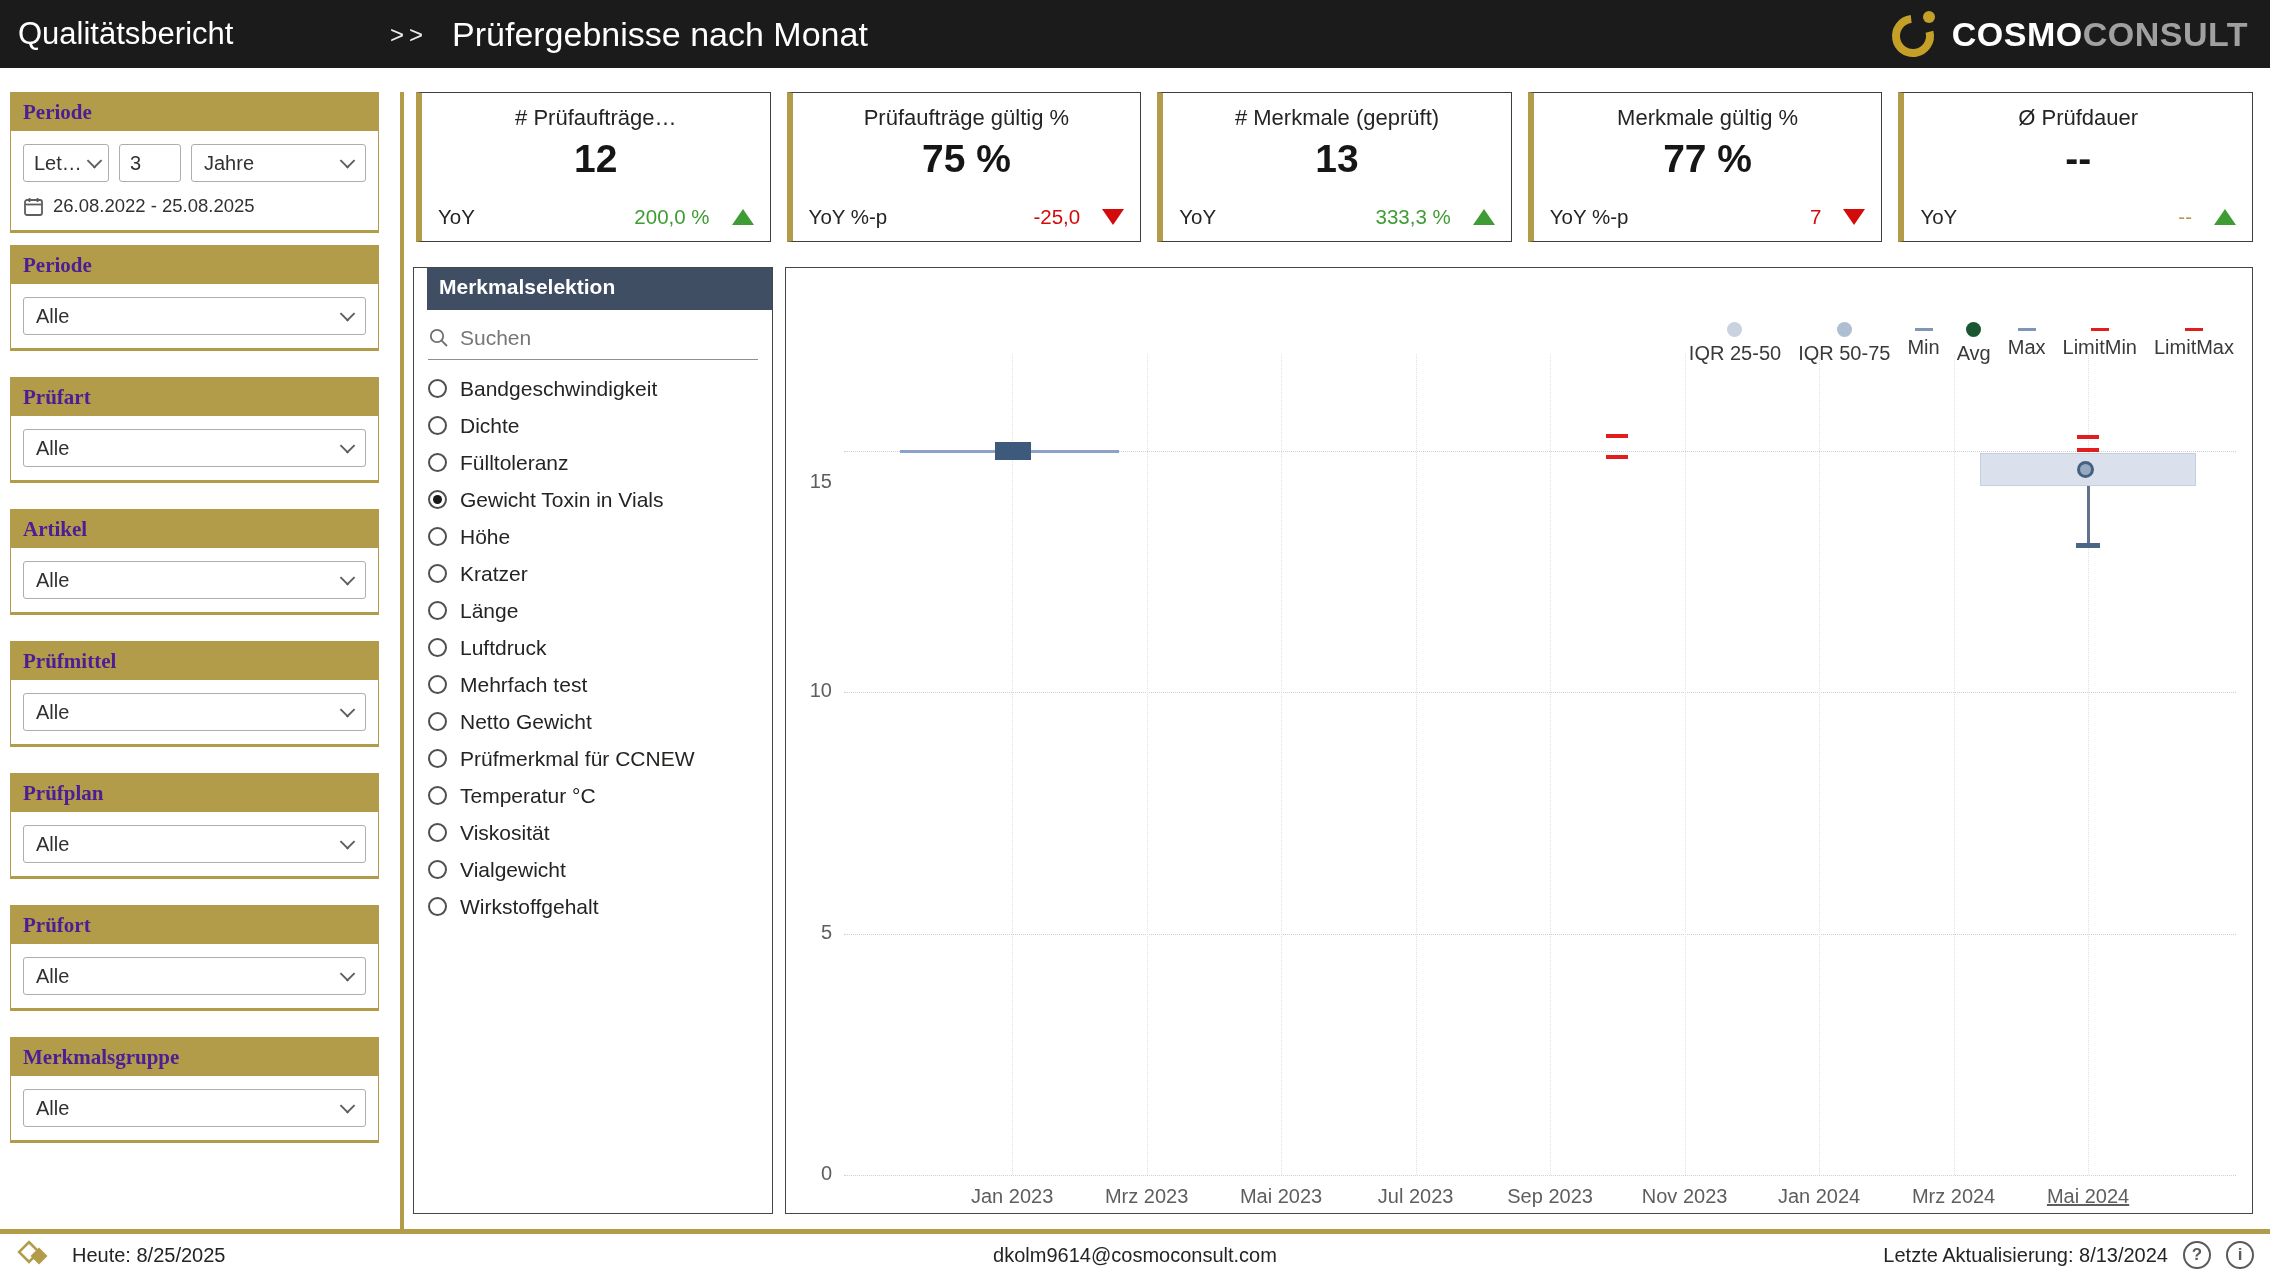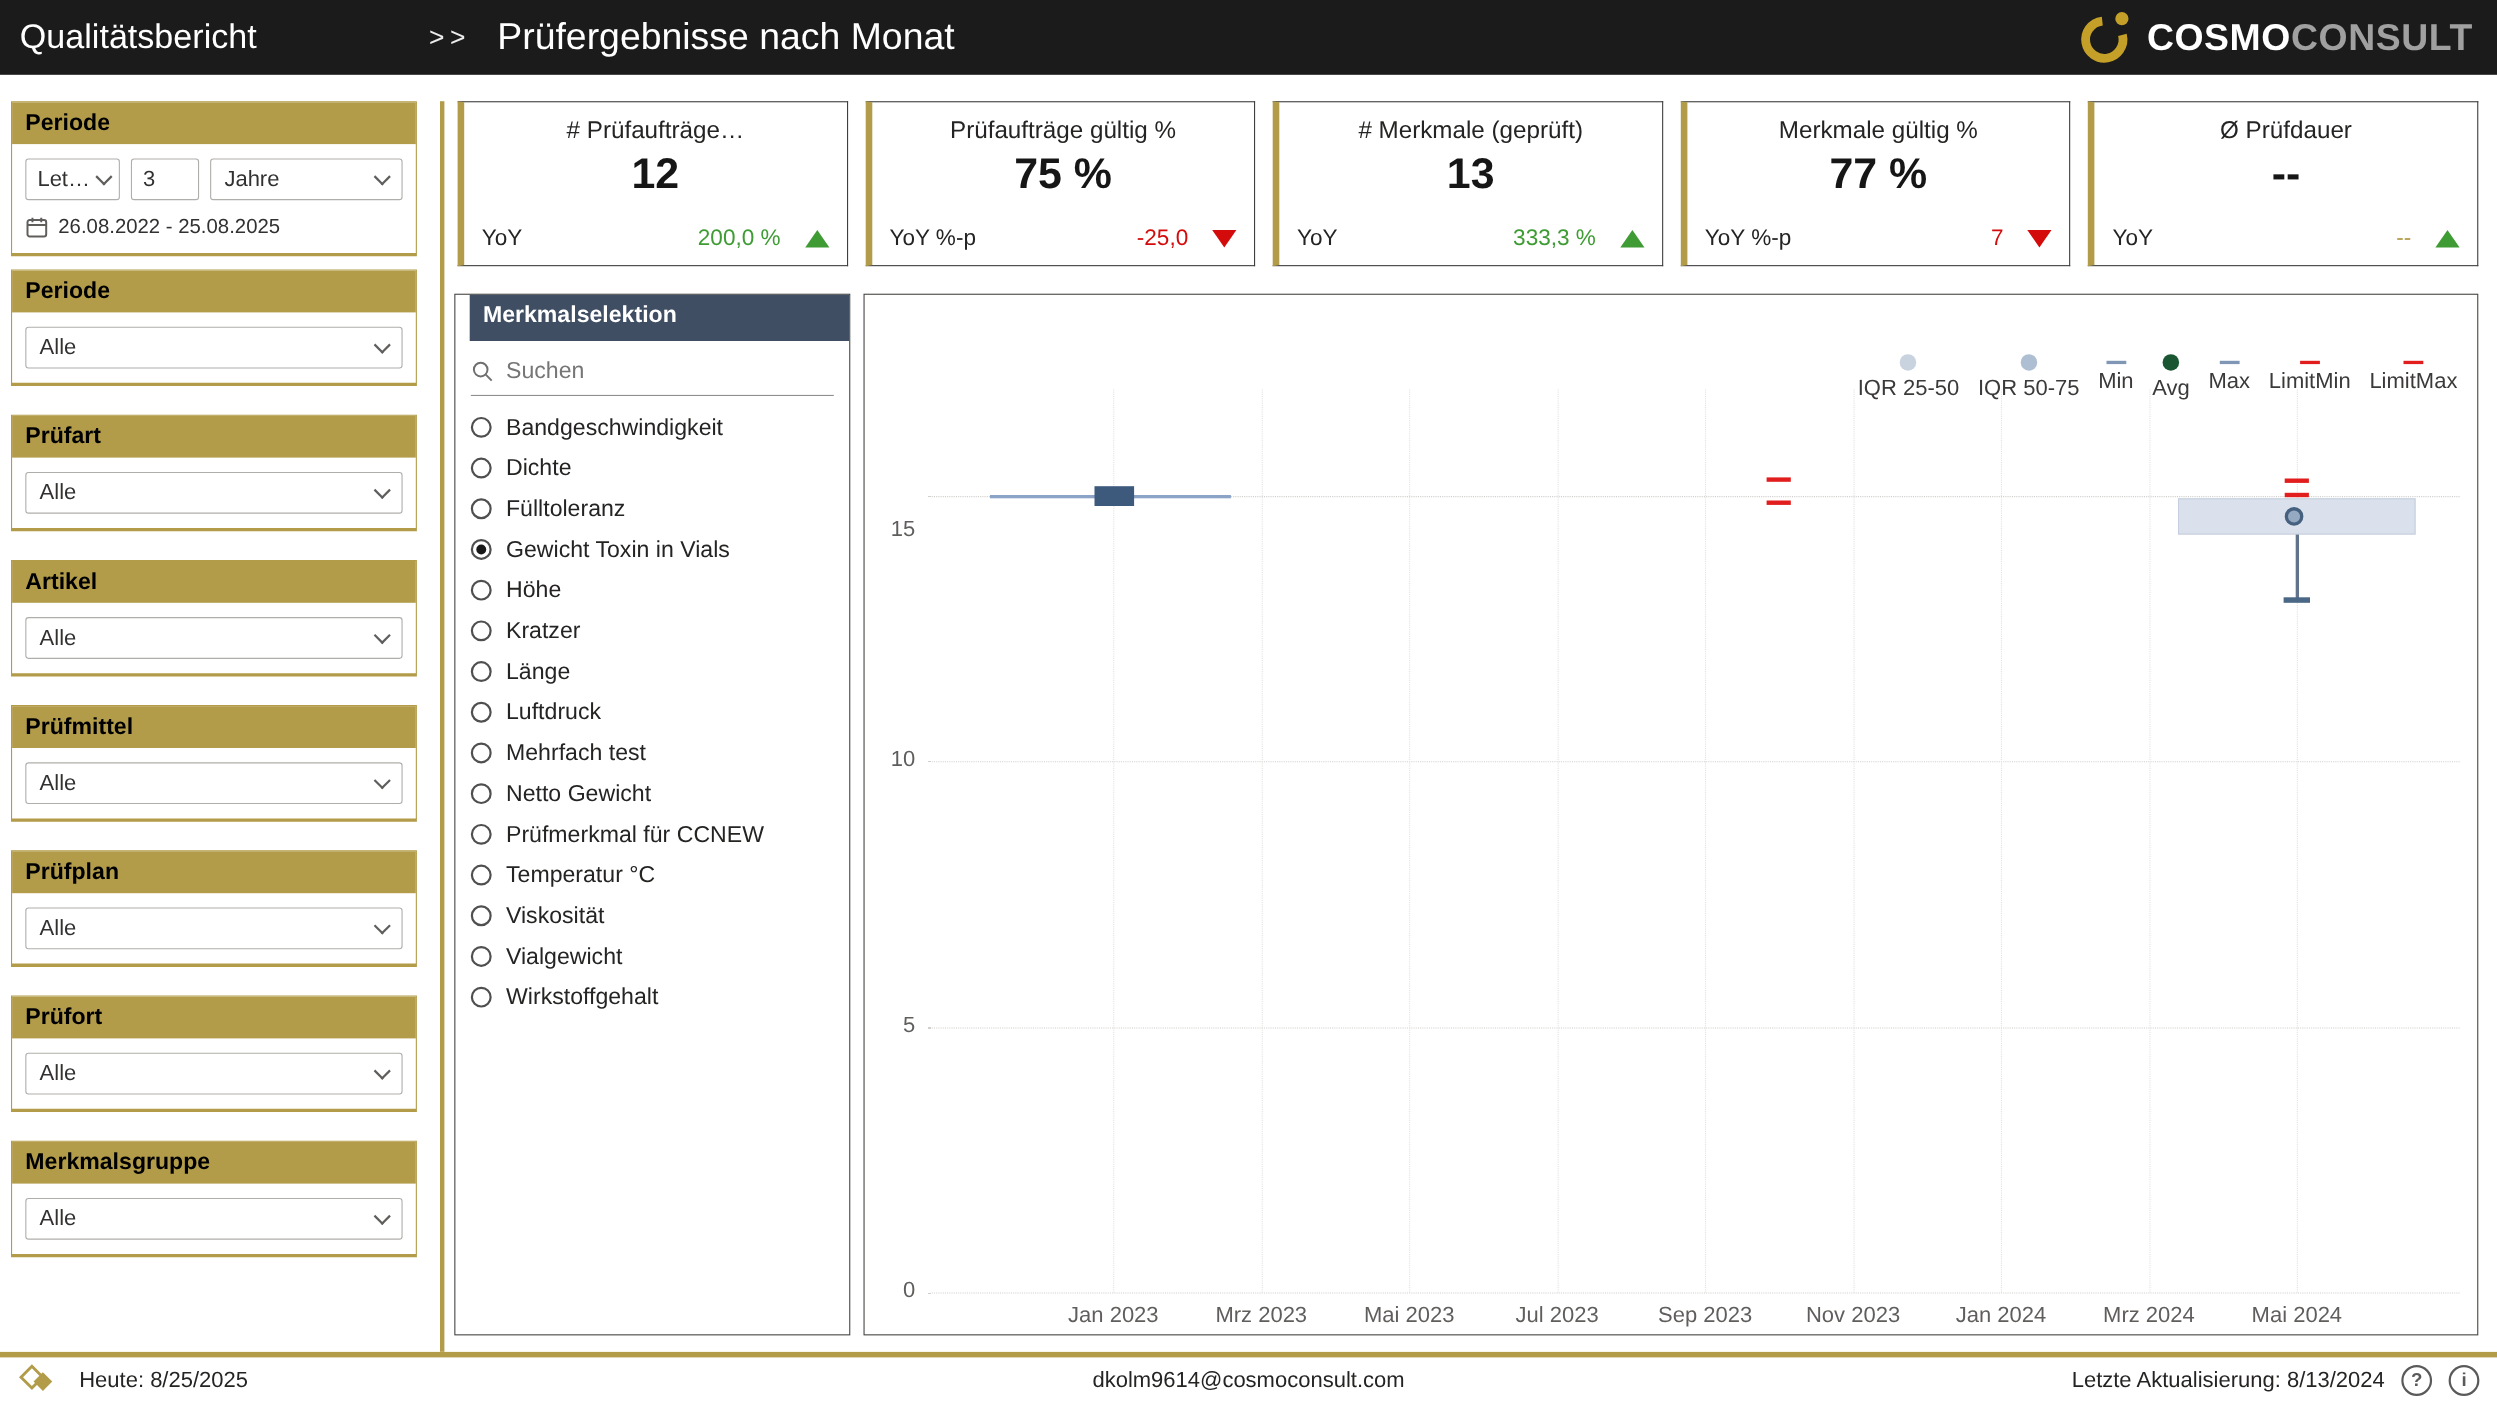--- a/index.html
+++ b/index.html
@@ -17,21 +17,21 @@
   .brand-text { font-size:34px; letter-spacing:0.5px; white-space:nowrap; }
   .brand-bold { font-weight:bold; color:#ffffff; }
   .brand-light { font-weight:700; color:#a0a0a0; }
 
   
   .sidebar { position:absolute; left:10px; top:92px; width:369px; }
   .v-divider { position:absolute; left:400px; top:92px; bottom:47px; width:4px; background:#b29c4a; }
   .panel-g { border:1px solid #b29c4a; border-bottom:3px solid #b29c4a; background:#fff; }
   .panel-g.first { margin-bottom:12px; }
   .panel-g.filter { margin-bottom:26px; }
-  .panel-g-header { background:#b29c4a; color:#000000; font-size:21px; font-weight:600; height:38px; line-height:38px; padding:0 12px; }
+  .panel-g-header { background:#b29c4a; color:#4c1d95; font-size:21px; font-weight:600; height:38px; line-height:38px; padding:0 12px;font-family:Liberation Serif, serif; }
   .panel-g-body { padding:13px 12px; }
   .select { position:relative; height:38px; border:1px solid #b0aeab; border-radius:3px; background:#fff; display:flex; align-items:center; padding:0 34px 0 12px; font-size:20px; color:#323130; cursor:pointer; }
   .select .chev { position:absolute; right:12px; top:50%; width:11px; height:11px; border-right:2px solid #605e5c; border-bottom:2px solid #605e5c; transform:translateY(-70%) rotate(45deg); }
   .select.small { width:86px; padding:0 26px 0 10px; flex:none; }
   .select.small .chev { right:8px; }
   .select.mid { flex:1; }
   .periode-row { display:flex; gap:10px; }
   .num-input { width:62px; height:38px; border:1px solid #b0aeab; border-radius:3px; font-size:20px; padding:0 10px; color:#323130; font-family:"Liberation Sans", sans-serif; }
   .date-row { display:flex; align-items:flex-end; gap:9px; margin-top:13px; font-size:18.5px; color:#323130; }
 
@@ -396,21 +396,21 @@
           <div class="x-label" style="left: 41.0628%;">Jul 2023</div>
           <div class="grid-v" style="left: 50.7246%;"></div>
           <div class="x-label" style="left: 50.7246%;">Sep 2023</div>
           <div class="grid-v" style="left: 60.3865%;"></div>
           <div class="x-label" style="left: 60.3865%;">Nov 2023</div>
           <div class="grid-v" style="left: 70.0483%;"></div>
           <div class="x-label" style="left: 70.0483%;">Jan 2024</div>
           <div class="grid-v" style="left: 79.7101%;"></div>
           <div class="x-label" style="left: 79.7101%;">Mrz 2024</div>
           <div class="grid-v" style="left: 89.372%;"></div>
-          <div class="x-label" style="left: 89.372%;">Mai 2024</div>
+          <div class="x-label" style="left: 89.372%; text-decoration: underline;">Mai 2024</div>
           <div class="mark-range" style="left: 4.05797%; width: 15.7005%; top: 11.7647%;"></div>
           <div class="mark-box" style="left: 10.8213%; width: 2.6087%; top: 10.7059%; height: 2.23529%;"></div>
           <div class="mark-limit" style="left: 55.5556%; top: 10%;"></div>
           <div class="mark-limit" style="left: 55.5556%; top: 12.5882%;"></div>
           <div class="mark-iqr" style="left: 81.6425%; width: 15.4589%; top: 12.1176%; height: 4%;"></div>
           <div class="mark-whisker" style="left: calc(89.372% - 1.5px); top: 16.1176%; height: 7.11765%;"></div>
           <div class="mark-cap" style="left: 89.372%; top: 23.2353%;"></div>
           <div class="mark-limit" style="left: 89.372%; top: 10.0588%;"></div>
           <div class="mark-limit" style="left: 89.372%; top: 11.6471%;"></div>
           <div class="mark-avg" style="left: 89.372%; top: 14.4118%;"></div>

